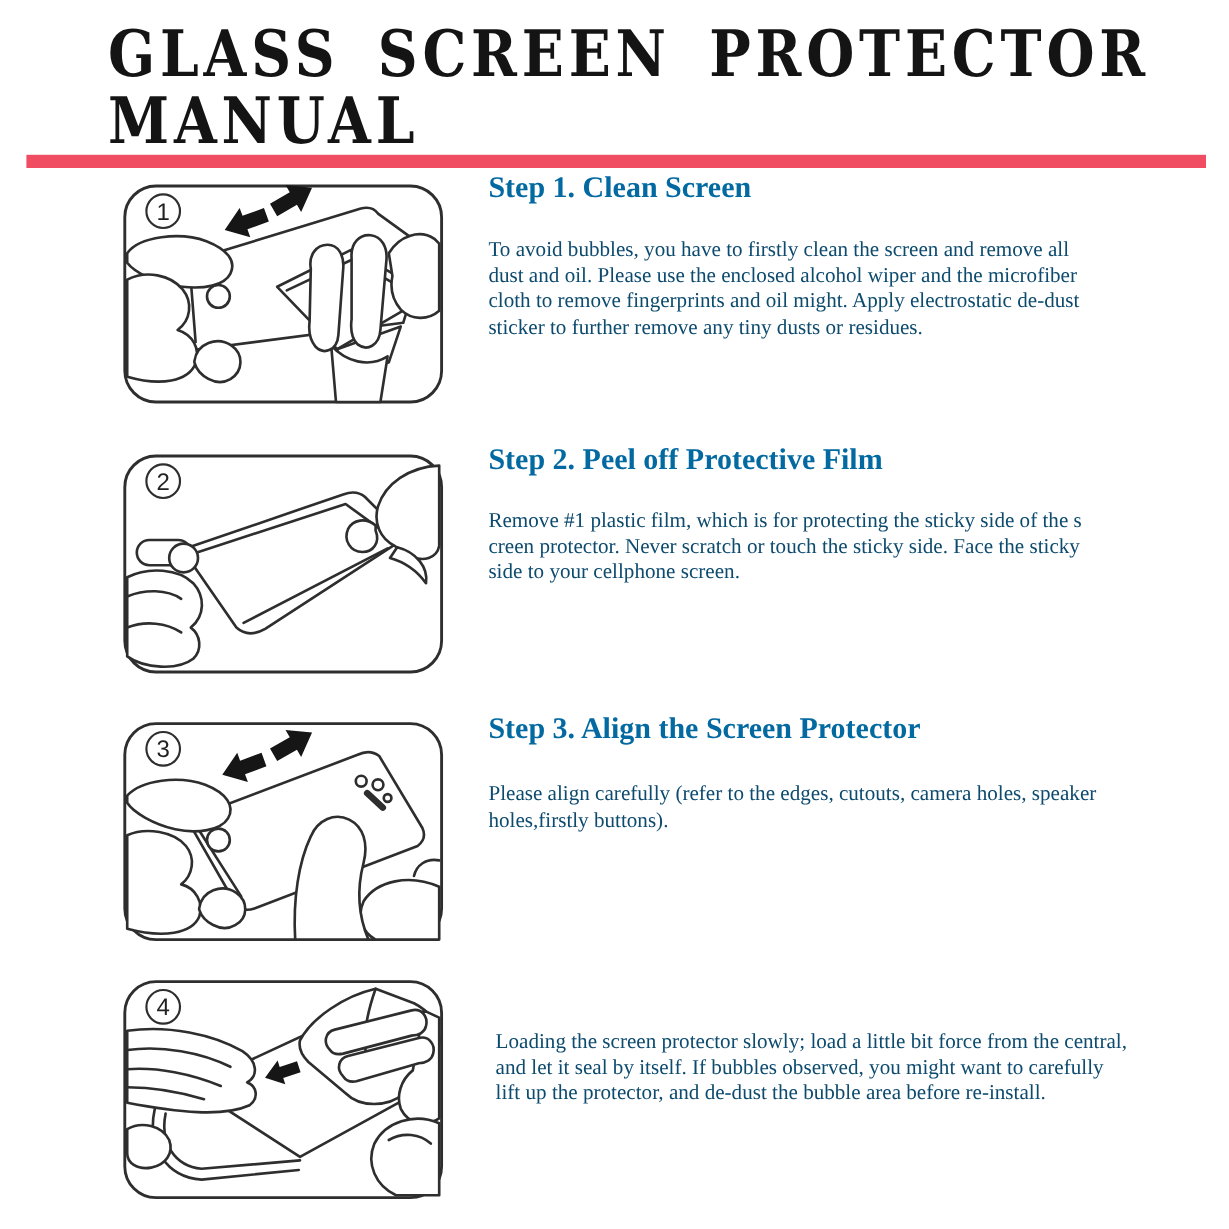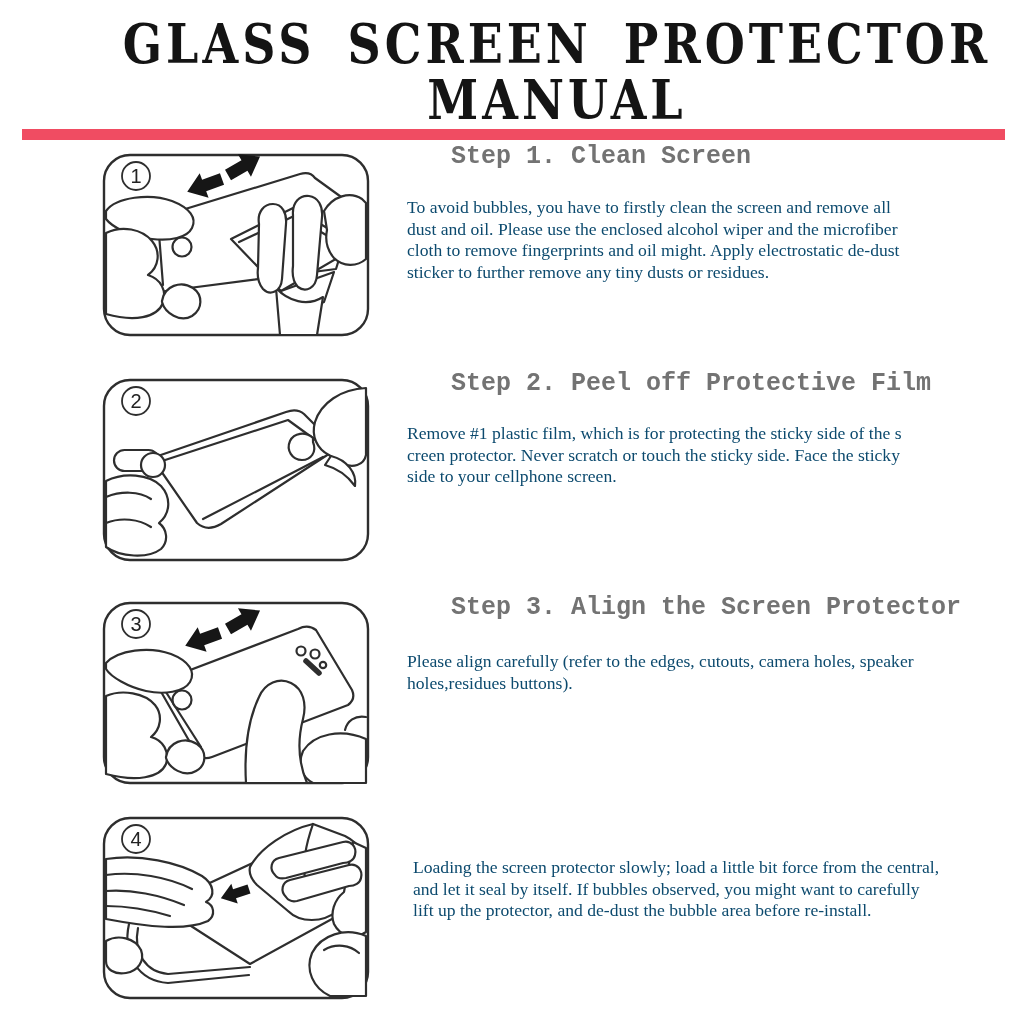--- a/index.html
+++ b/index.html
@@ -1,33 +1,33 @@
 <!DOCTYPE html>
 <html><head>
 <meta charset="utf-8">
 <style>
   html,body { margin:0; padding:0; background:#ffffff; }
   #page {
     position:relative; width:1024px; height:1024px; background:#ffffff;
     overflow:hidden; font-family:"Liberation Serif", serif; color:#1c1c1c;
   }
   
-  .title-wrap { position:absolute; left:90px; top:12px; width:934px; text-align:center; }
+  .title-wrap { position:absolute; left:90px; top:12px; width:934px; text-align:left; }
   .title-line {
     font-family:"DejaVu Serif", serif; font-weight:800; color:#141414;
     font-size:46px; letter-spacing:4px; word-spacing:12px; line-height:56px;
     transform:scaleY(1.16); transform-origin:center top; display:block;
   }
   .divider { position:absolute; left:22px; top:129px; width:983px; height:11px; background:#f04c62; }
   
   .illo { position:absolute; left:100px; width:272px; height:188px; }
   .step-h {
     position:absolute; left:407px;
-    font-family:Liberation Mono, monospace; font-weight:700;
-    font-size:25px; color:#737373; line-height:30px;margin-left:44px;
+    font-family:Liberation Serif, serif; font-weight:700;
+    font-size:25px; color:#0369a1; line-height:30px;
   }
   .step-b {
     position:absolute; left:407px; width:600px;
     font-family:"Liberation Serif", serif; font-size:17.6px;
     line-height:21.6px; color:#0c4a6e;
   }
   
   svg .fr  { fill:#ffffff; stroke:#2e2e2e; stroke-width:2.4; }
   svg .wh  { fill:#ffffff; stroke:#2e2e2e; stroke-width:2.2; stroke-linecap:round; stroke-linejoin:round; }
   svg .ln  { fill:none;    stroke:#2e2e2e; stroke-width:2.2; stroke-linecap:round; stroke-linejoin:round; }
@@ -140,21 +140,21 @@
     <path class="ar" transform="translate(120,34) rotate(160)" d="M0,-6 L19,-6 L19,-13 L37,0 L19,13 L19,6 L0,6 Z"></path>
     <path class="ar" transform="translate(128,30) rotate(-30)" d="M0,-6 L19,-6 L19,-13 L37,0 L19,13 L19,6 L0,6 Z"></path>
     <g>
       <circle class="nc" cx="36" cy="25" r="14"></circle>
       <text class="nt" x="36" y="32">3</text>
     </g>
   </svg>
   <div class="step-h" style="top:593px">Step 3. Align the Screen Protector</div>
   <div class="step-b" style="top:651px">
     <div>Please align carefully (refer to the edges, cutouts, camera holes, speaker</div>
-    <div>holes,residues buttons).</div>
+    <div>holes,firstly buttons).</div>
   </div>
 
   <svg class="illo" style="top:814px" viewBox="0 0 272 188">
     <rect class="fr" x="4" y="4" width="264" height="180" rx="26"></rect>
     <g>
       <path class="wh" d="M60,92 L172,40 L252,94 L150,150 Z"></path>
       <path class="ln" d="M38,114 C33,139 46,158 68,160 L150,153"></path>
       <path class="ln" d="M29,110 C22,142 39,167 68,169 L149,161"></path>
     </g>
     <path class="wh" d="M6,127 C18,120 35,124 41,136 C45,147 38,157 26,159 C14,161 6,155 6,147 Z"></path>

